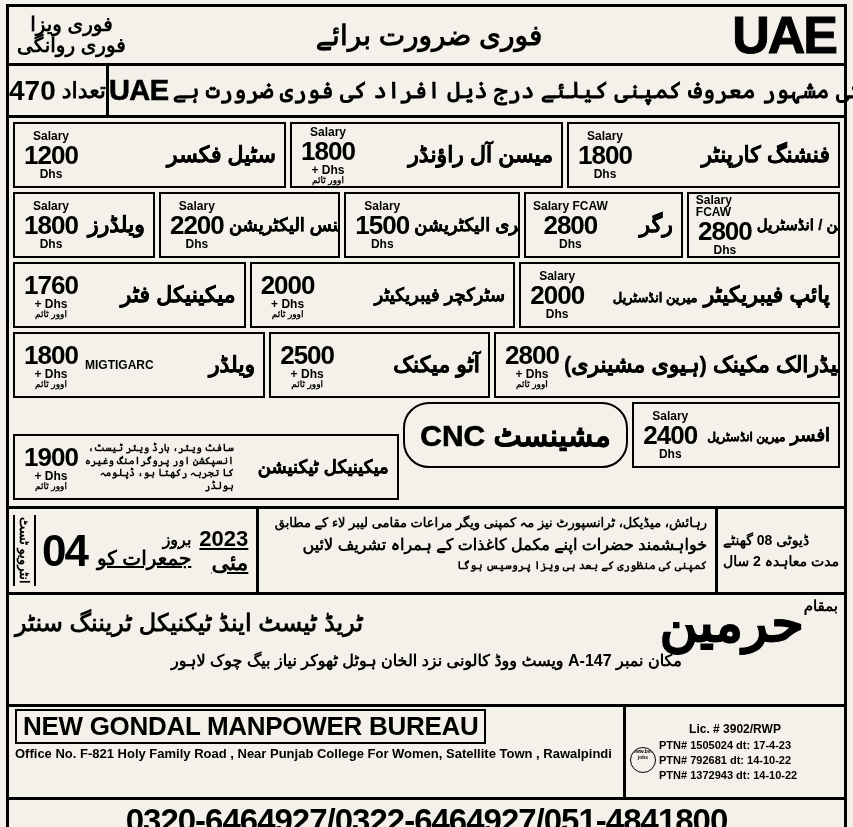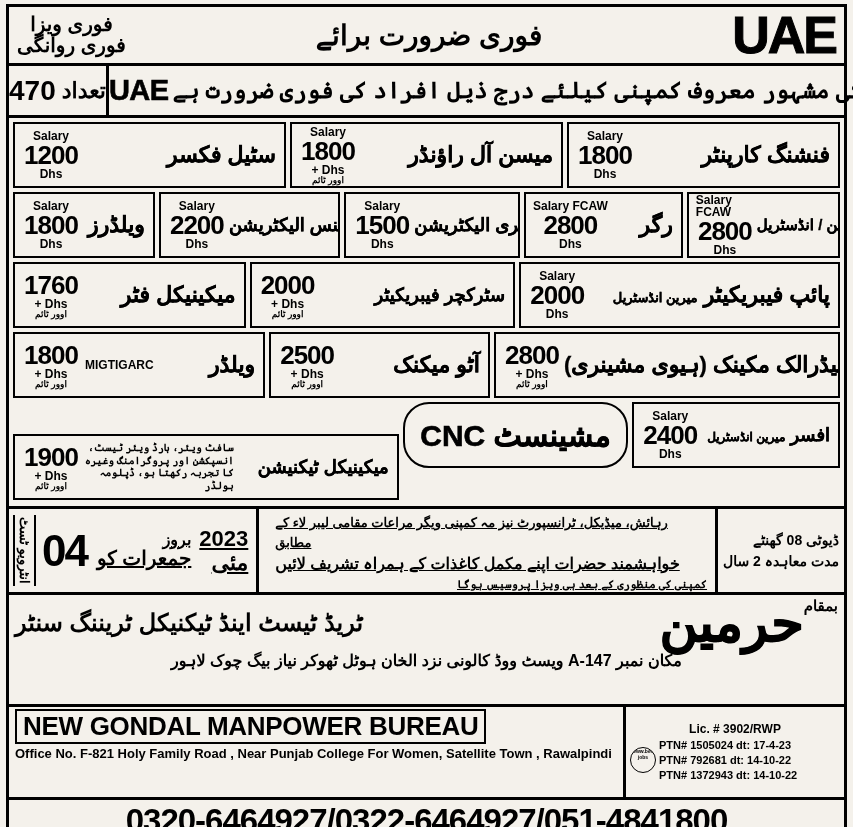--- a/index.html
+++ b/index.html
@@ -136,30 +136,29 @@
     font-size:44px;font-weight:bold;padding:0 6px;letter-spacing:-2px;
   }
   .vert-lbl{
     writing-mode:vertical-rl;
     font-size:13px;font-weight:bold;
     border-left:2px solid #000;border-right:2px solid #000;
     padding:2px;
     text-align:center;
   }
   .strip-text{
-    flex:1;direction:rtl;text-align:left;
+    flex:1;direction:rtl;text-align:right;
     font-size:13px;font-weight:bold;line-height:1.5;
-    padding:4px 8px 0 16px;
-    text-decoration:underline;
+    padding:4px 8px 0 0;
   }
   .strip-text .row2{font-size:16px;}
   .strip-text .row3{font-size:11px;display:flex;justify-content:space-between;}
   .duty-box{
     border-left:3px solid #000;
-    display:flex;flex-direction:column;align-items:flex-start;justify-content:center;
+    display:flex;flex-direction:column;align-items:flex-end;justify-content:center;
     font-size:14px;font-weight:bold;direction:rtl;padding:0 5px;line-height:1.5;
   }
   
   .center{
     border:3px solid #000;border-top:none;
     padding:2px 6px 4px 6px;
     box-sizing:border-box;
     height:112px;
   }
   .center-top{

